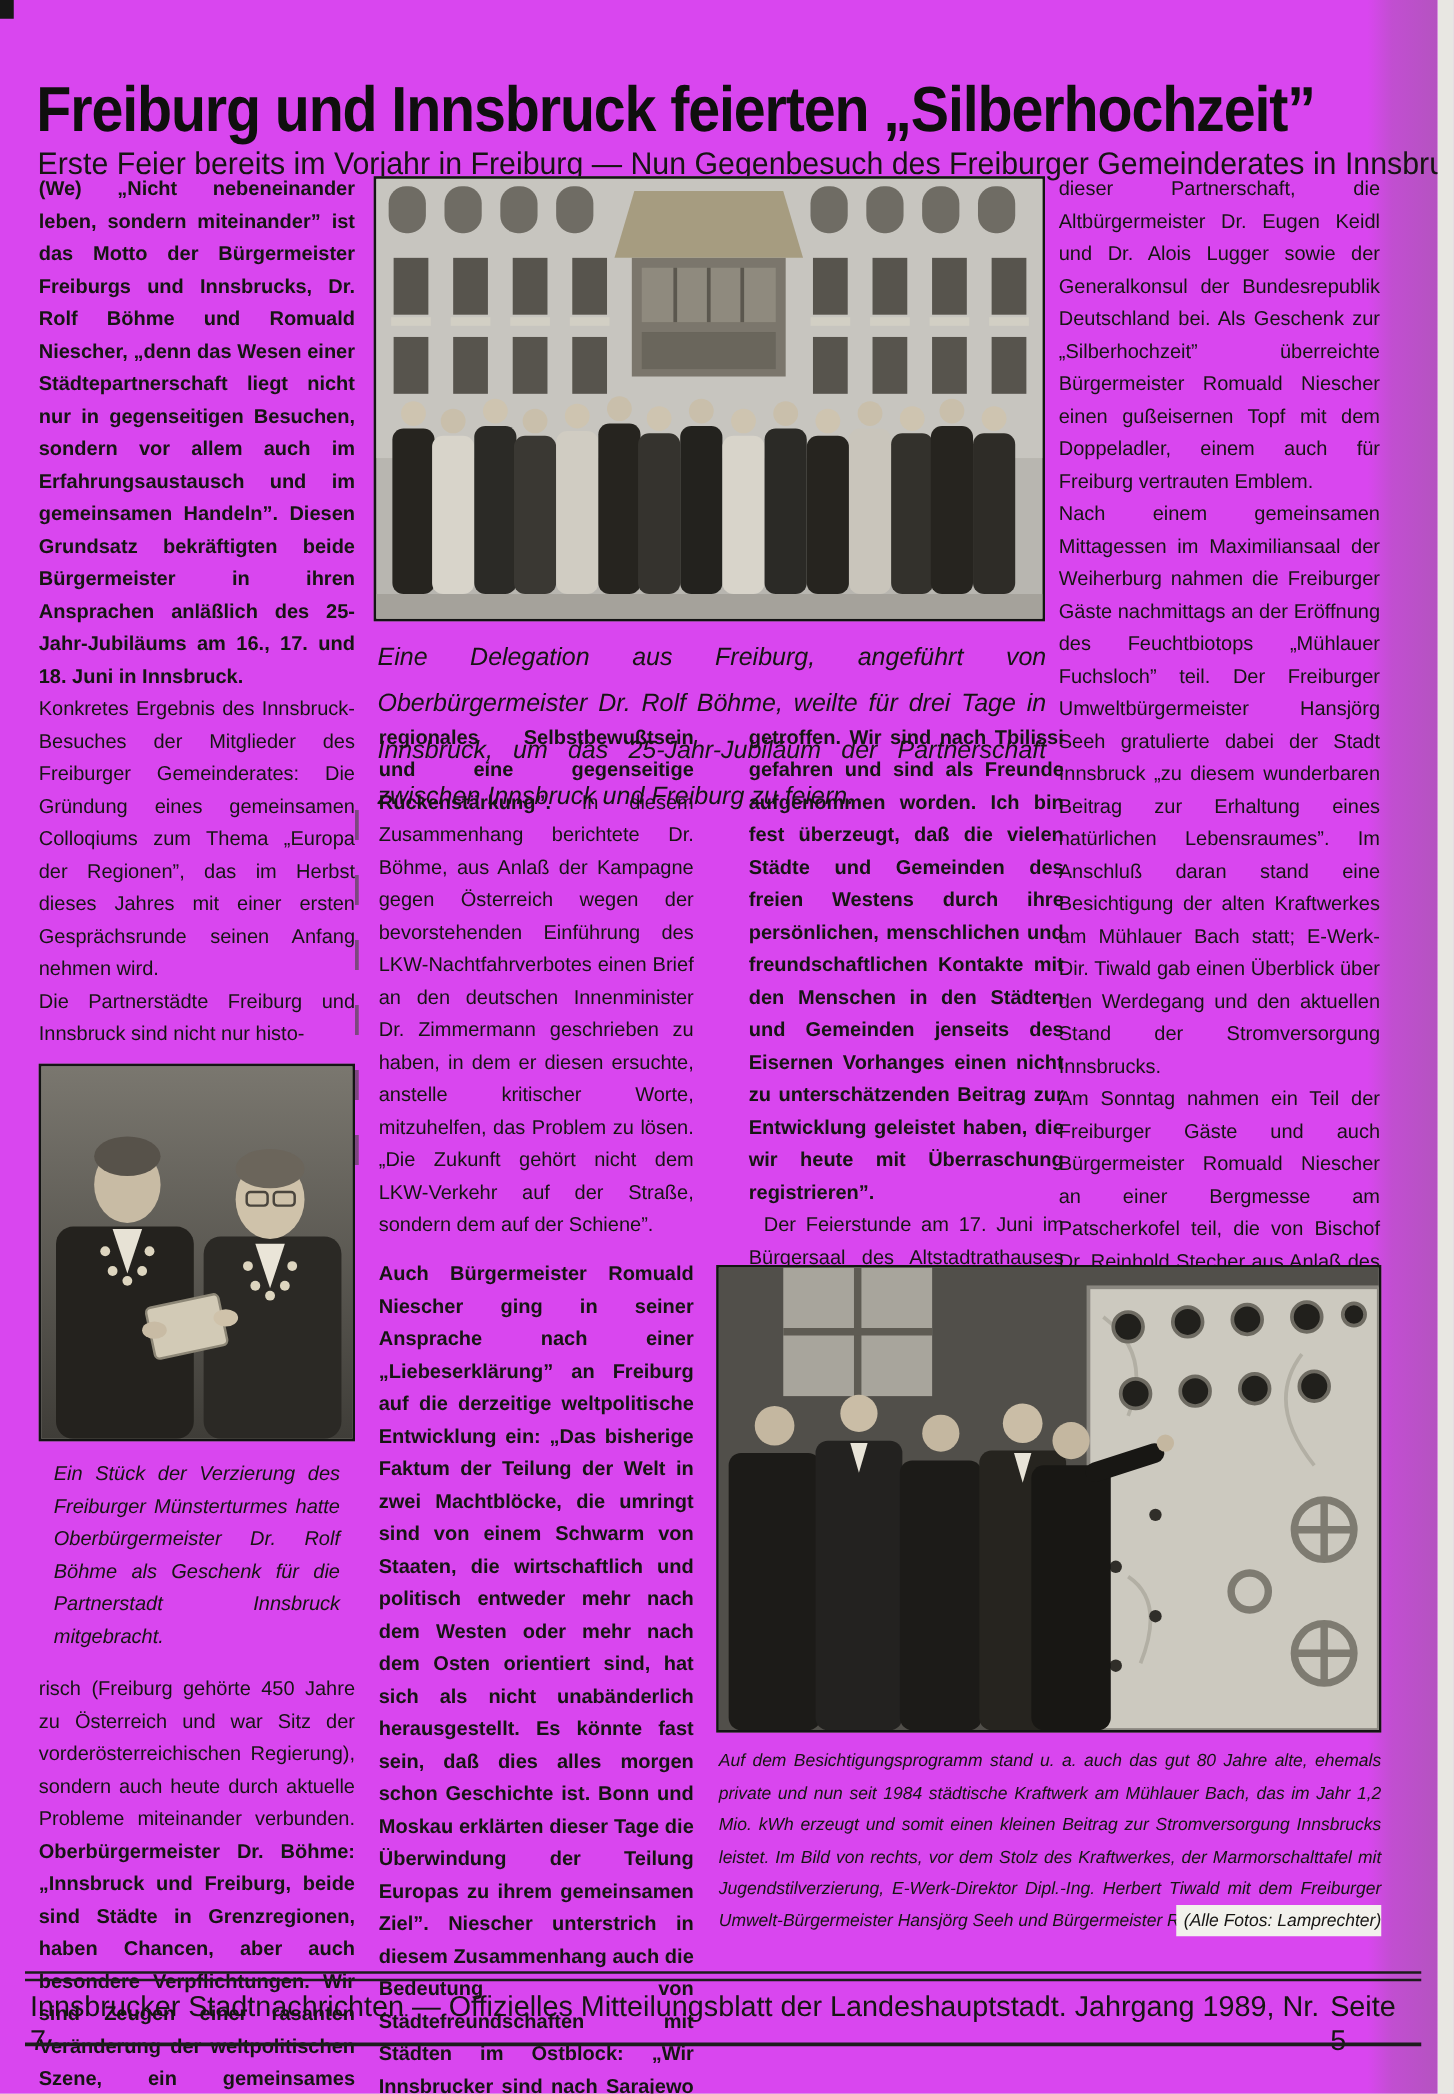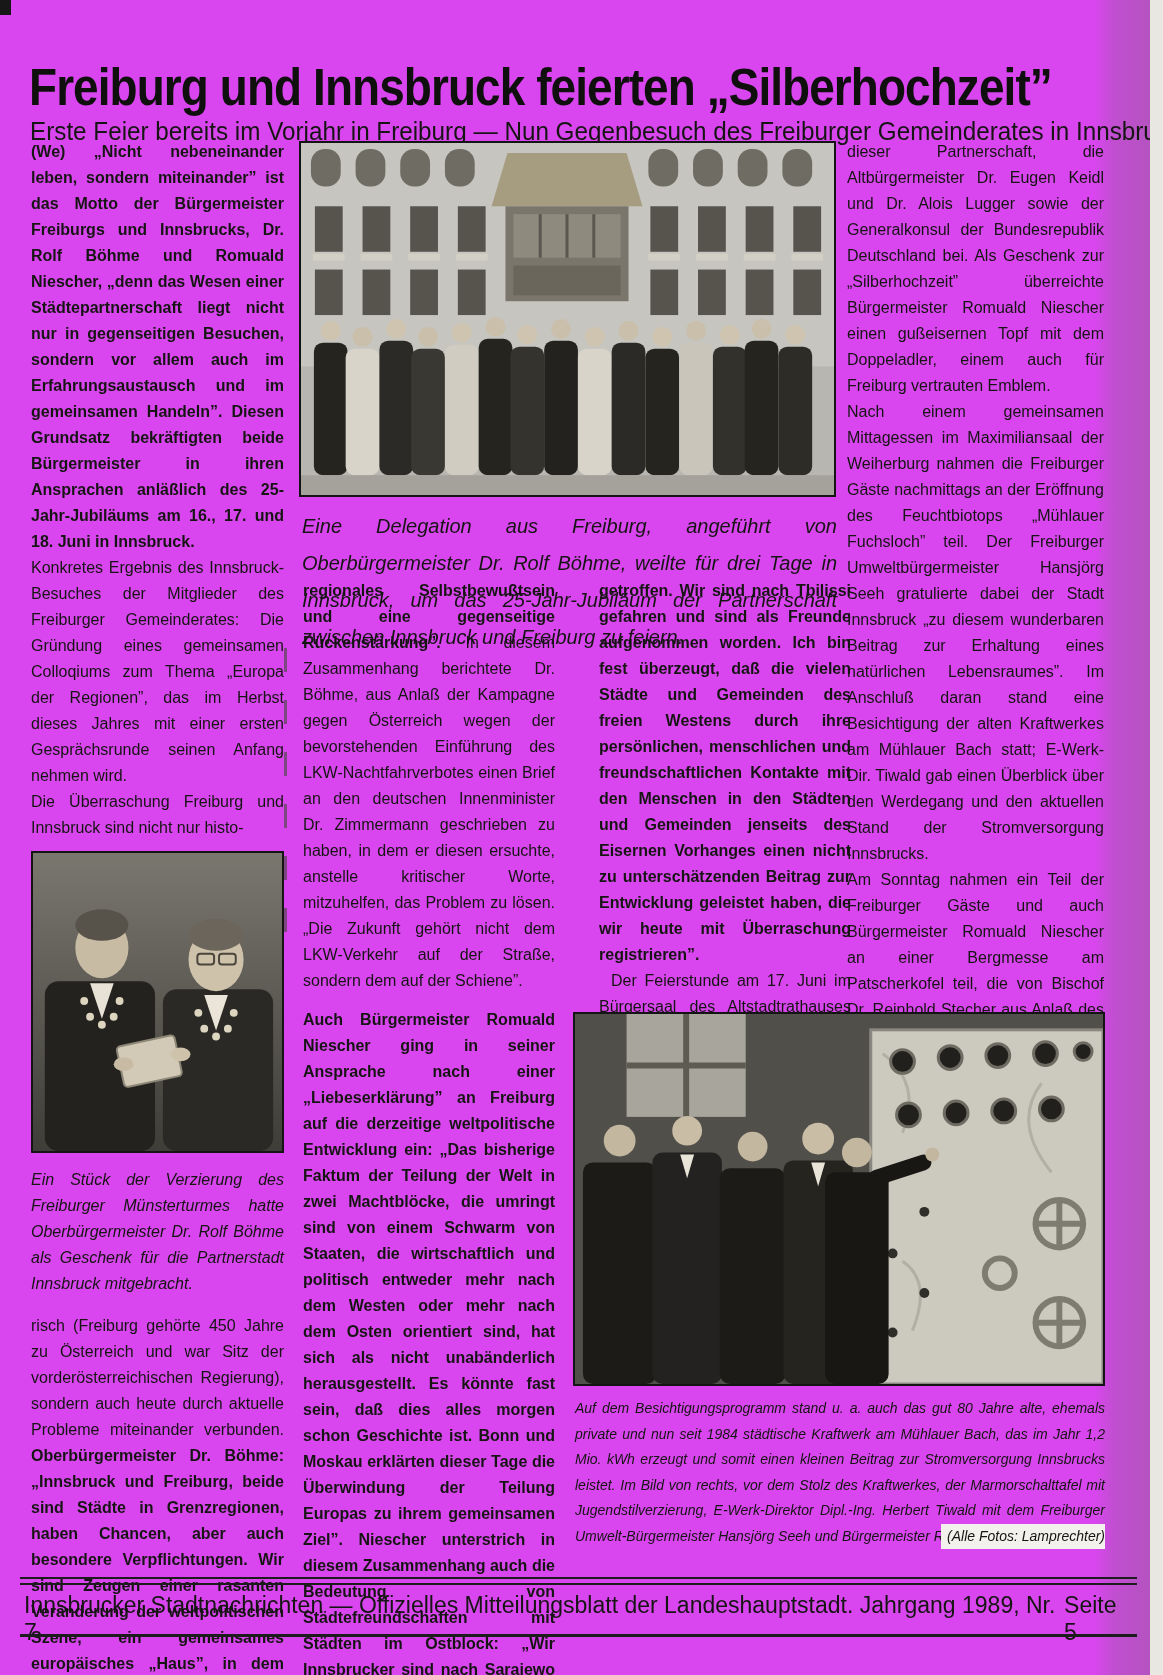--- a/index.html
+++ b/index.html
@@ -25,21 +25,21 @@
   .col4 { left:847px; top:139px; width:257px; }
   .bold { font-weight:bold; }
   .gap { margin-top:13px !important; }
   .indent { text-indent:12px; }
 
   .caption { font-style:italic; font-size:20px; line-height:37px; text-align:justify; hyphens:auto; }
   .photo { border:2px solid #141414; box-sizing:border-box; background:#8a8880; }
   .photo svg { display:block; width:100%; height:100%; }
 
   .portrait-photo { width:253px; height:302px; margin:10px 0 14px; }
-  .col1 .caption { margin:0 0 16px; }
+  .col1 .caption { margin:0 12px 16px; }
 
   .top-photo { position:absolute; left:299px; top:141px; width:537px; height:356px; }
   .top-caption { position:absolute; left:302px; top:508px; width:535px; margin:0; }
 
   .bottom-photo { position:absolute; left:573px; top:1012px; width:532px; height:374px; }
   .bottom-caption { position:absolute; left:575px; top:1396px; width:530px; margin:0;
                     font-size:14px; line-height:25.5px; }
   .credit { position:absolute; right:0; bottom:0; font-style:italic; background:#f2f1ec; padding-left:6px; }
 
   .footer-rule-double { position:absolute; left:20px; top:1577px; width:1117px; height:8px;
@@ -56,21 +56,21 @@
   <div class="corner-mark"></div>
   <div class="scan-strip"></div>
   <div class="artifact-line"></div>
 
   <h1 class="headline">Freiburg und Innsbruck feierten „Silberhochzeit”</h1>
   <div class="subheadline">Erste Feier bereits im Vorjahr in Freiburg — Nun Gegenbesuch des Freiburger Gemeinderates in Innsbruck</div>
 
   <div class="col col1">
     <p class="bold">(We) „Nicht nebeneinander leben, sondern miteinander” ist das Motto der Bürgermeister Freiburgs und Innsbrucks, Dr. Rolf Böhme und Romuald Niescher, „denn das Wesen einer Städtepartnerschaft liegt nicht nur in gegenseitigen Besuchen, sondern vor allem auch im Erfahrungsaustausch und im gemeinsamen Handeln”. Diesen Grundsatz bekräftigten beide Bürgermeister in ihren Ansprachen anläßlich des 25-Jahr-Jubiläums am 16., 17. und 18. Juni in Innsbruck.</p>
     <p>Konkretes Ergebnis des Innsbruck-Besuches der Mitglieder des Freiburger Gemeinderates: Die Gründung eines gemeinsamen Colloqiums zum Thema „Europa der Regionen”, das im Herbst dieses Jahres mit einer ersten Gesprächsrunde seinen Anfang nehmen wird.</p>
-    <p>Die Überraschung Freiburg und Innsbruck sind nicht nur histo-</p>
+    <p>Die Partnerstädte Freiburg und Innsbruck sind nicht nur histo-</p>
 
     <div class="photo portrait-photo">
       <svg viewBox="0 0 253 302" preserveAspectRatio="none">
         <defs>
           <linearGradient id="g1" x1="0" y1="0" x2="0" y2="1">
             <stop offset="0" stop-color="#7a776f"></stop>
               <stop offset="1" stop-color="#3f3d38"></stop>
           </linearGradient>
         </defs>
         <rect width="253" height="302" fill="url(#g1)"></rect>

